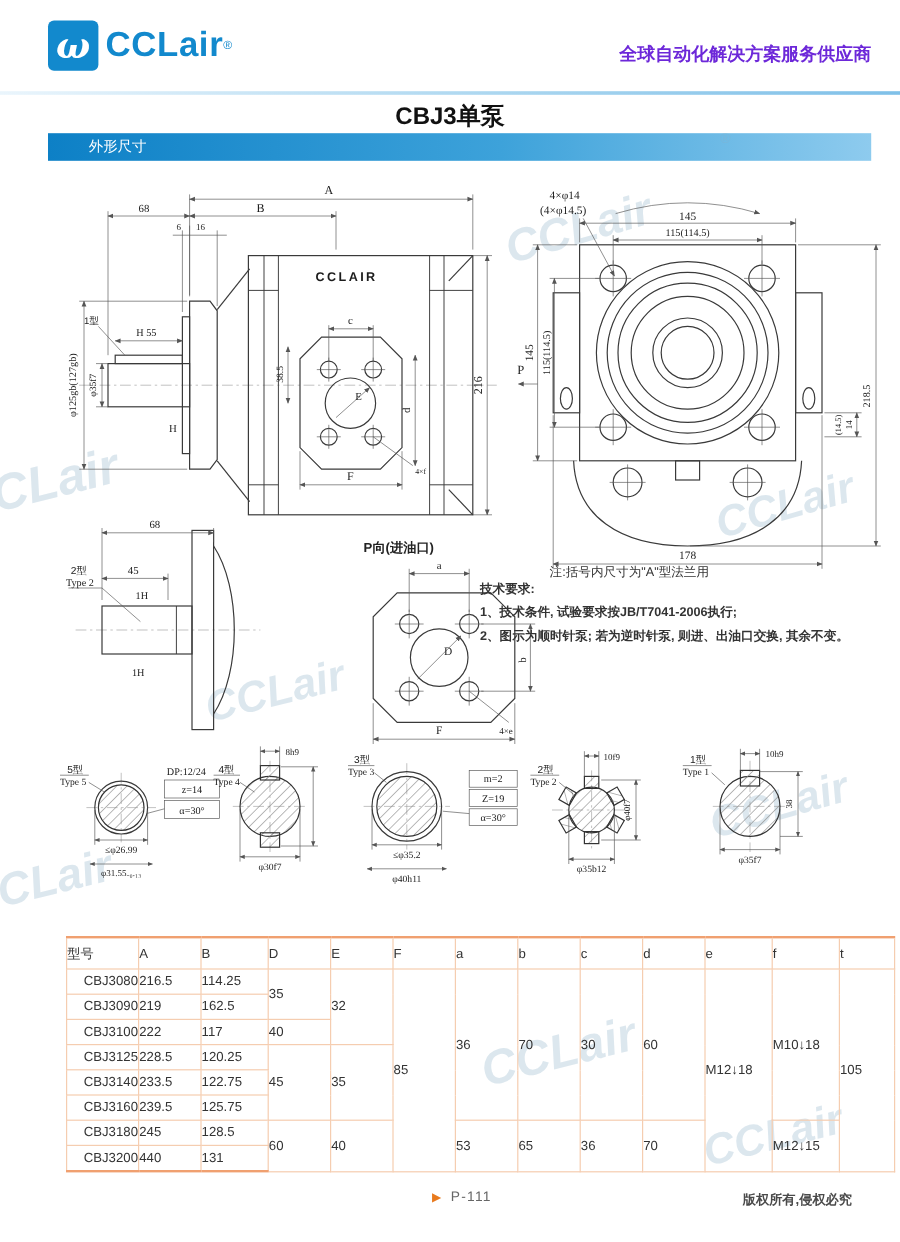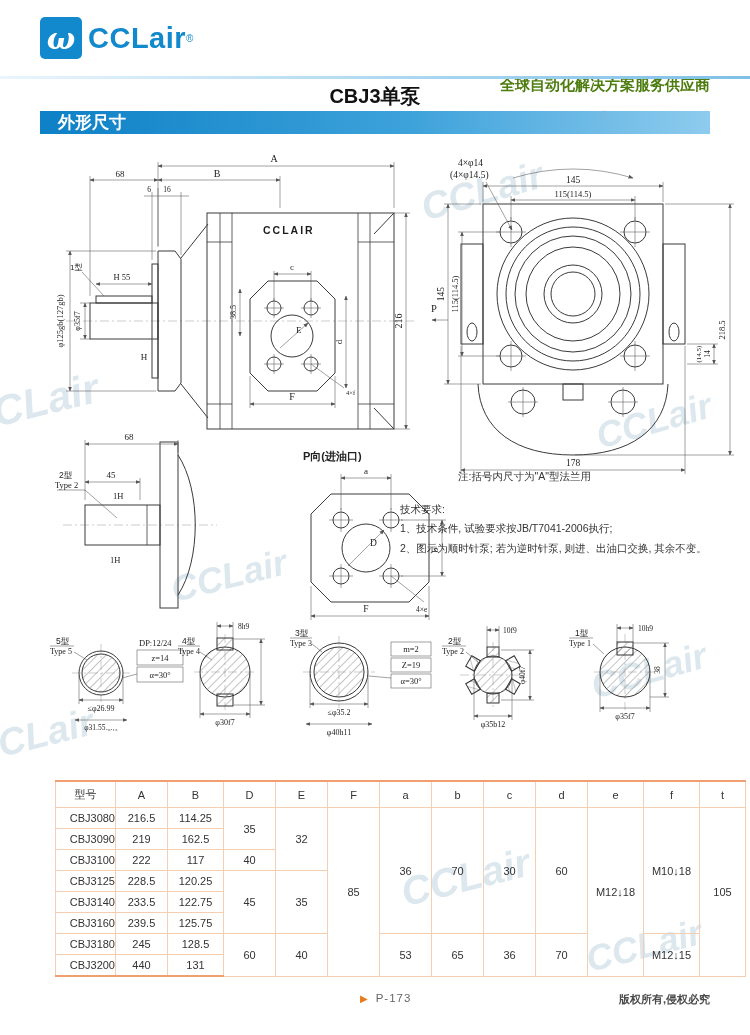--- a/index.html
+++ b/index.html
@@ -6,43 +6,43 @@
   #page{position:relative;width:750px;height:1035px;background:#ffffff;overflow:hidden;
         font-family:"Liberation Sans",sans-serif;color:#222;}
   .abs{position:absolute;}
   
   .logo-box{left:40px;top:17px;display:flex;align-items:center;}
   .logo-sq{width:42px;height:42px;background:#1289cd;border-radius:5px;color:#fff;
            display:flex;align-items:center;justify-content:center;font-size:30px;
            font-style:italic;font-weight:bold;font-family:"DejaVu Serif",serif;}
   .logo-txt{color:#1289cd;font-size:29px;font-weight:bold;letter-spacing:.5px;margin-left:6px;}
   .logo-reg{color:#1289cd;font-size:10px;vertical-align:18px;}
-  .slogan{right:40px;top:36px;color:#4d7c0f;font-size:15px;font-weight:bold;margin-top:40px;}
+  .slogan{right:24px;top:36px;color:#6d28d9;font-size:15px;font-weight:bold;}
   .hdr-line{left:0;top:76px;width:750px;height:3px;
             background:linear-gradient(to right,#eaf5fc,#a6d4ef 60%,#7fc0e8);}
   .page-title{left:0;top:83px;width:750px;text-align:center;font-size:20px;font-weight:bold;color:#111;}
   .sec-bar{left:40px;top:111px;width:670px;height:23px;line-height:23px;color:#fff;
-           font-size:17px;font-weight:bold;padding-left:0;
+           font-size:12px;font-weight:normal;padding-left:16px;
            background:linear-gradient(90deg,#0d80c6,#3da2da 55%,#8ecbee);}
   .sec-bar span{margin-left:18px;}
   
   .dt{font-family:"Liberation Serif",serif;fill:#1c1c1c;}
   .ct{font-family:"Liberation Sans",sans-serif;fill:#1c1c1c;}
   .ol{stroke:#3a3a3a;stroke-width:1;fill:none;}
   .ol2{stroke:#3a3a3a;stroke-width:.8;fill:none;}
   .dl{stroke:#555;stroke-width:.55;fill:none;}
   .cl{stroke:#999;stroke-width:.5;fill:none;stroke-dasharray:9 3 2 3;}
   .note-txt{font-size:10.5px;color:#333;}
-  .tech{left:400px;top:500px;width:348px;font-size:10.5px;color:#333;line-height:1.85;}
+  .tech{left:400px;top:482px;width:348px;font-size:10.5px;color:#333;line-height:1.85;font-weight:bold;}
   .wm{color:rgba(140,175,200,.30);font-weight:bold;font-style:italic;pointer-events:none;
       font-family:"Liberation Sans",sans-serif;white-space:nowrap;}
   
   .spec{left:55px;top:780px;width:690px;border-collapse:collapse;table-layout:fixed;
         font-size:11px;color:#333;}
-  .spec th,.spec td{border:1px solid #f5cdb0;text-align:center;padding:0;height:20px;
+  .spec th,.spec td{border:1px solid #f5cdb0;text-align:left;padding:0;height:20px;
         font-weight:normal;background:transparent;}
   .spec thead th{height:25px;border-top:2px solid #f0a070;}
   .spec tr:last-child td{border-bottom:2px solid #f0a070;}
   .spec td.model{text-align:right;padding-left:7px;}
   
   .foot-page{left:360px;top:992px;font-size:11.5px;color:#666;letter-spacing:1px;}
   .foot-page .tri{color:#e87a1e;font-size:10px;margin-right:8px;letter-spacing:0;}
   .foot-copy{right:40px;top:992px;font-size:11px;font-weight:bold;color:#4a4a4a;}
 </style>
 </head>
@@ -547,16 +547,16 @@
       </tr>
       <tr>
         <td class="model">CBJ3200</td>
         <td>440</td>
         <td>131</td>
       </tr>
     </tbody>
   </table>
 
   <div class="abs foot-page">
-    <span class="tri">▶</span><span>P-173</span>
+    <span class="tri">▶</span><span>P-111</span>
   </div>
   <div class="abs foot-copy">版权所有,侵权必究</div>
 </div>
 
 </body></html>

